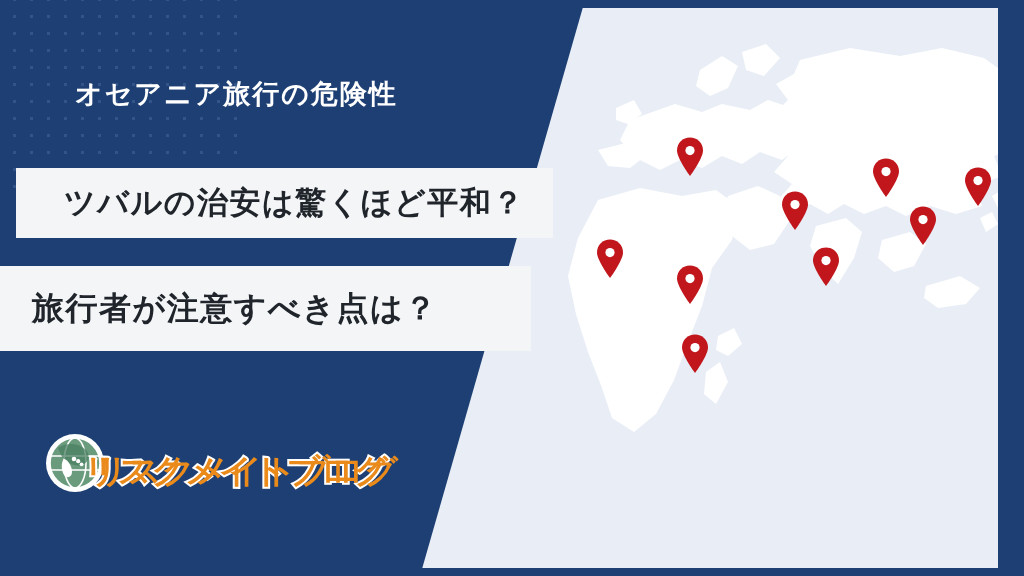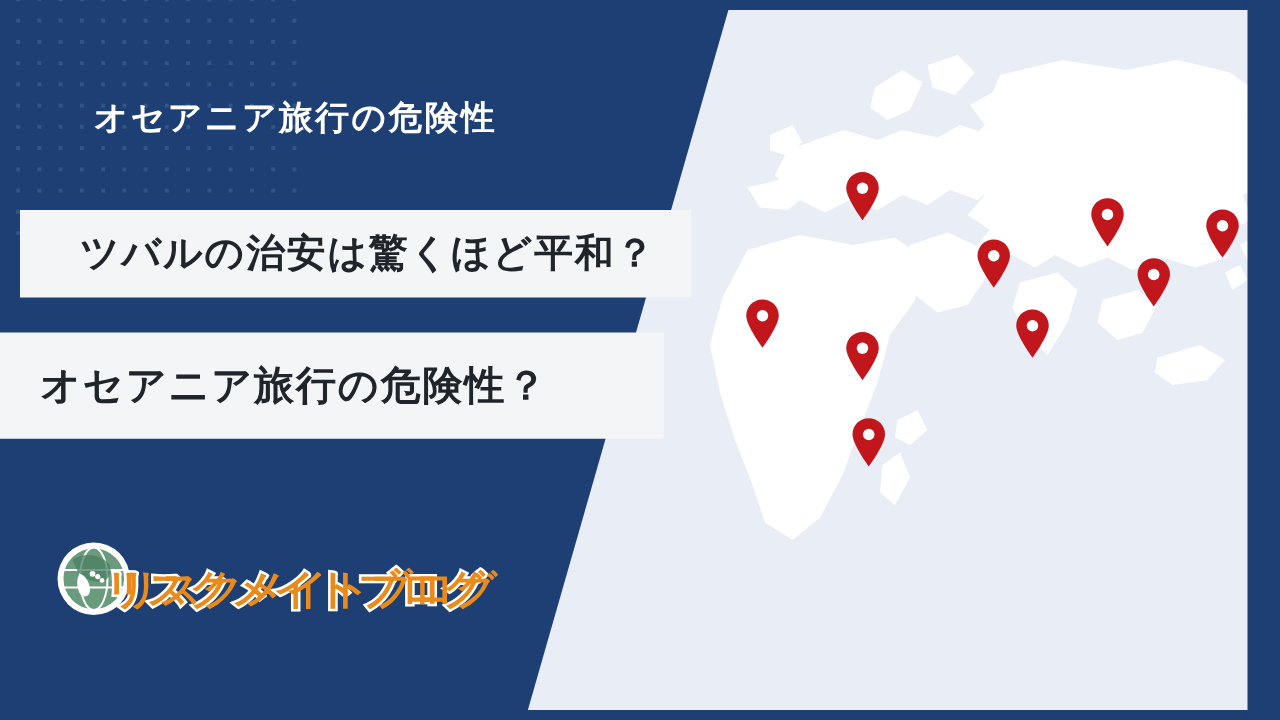--- a/index.html
+++ b/index.html
@@ -239,21 +239,21 @@
   <div id="blue-slab">
     <div id="dots"></div>
   </div>
 
   <div id="headline">オセアニア旅行の危険性</div>
 
   <div class="white-bar" id="bar1">
     <span class="bar-text">ツバルの治安は驚くほど平和？</span>
   </div>
   <div class="white-bar" id="bar2">
-    <span class="bar-text">オセアニア旅行の危険性？</span>
+    <span class="bar-text">旅行者が注意すべき点は？</span>
   </div>
 
   <div id="logo">
     <div id="logo-mark">
       <svg viewBox="0 0 62 62" width="62" height="62">
         <circle cx="31" cy="31" r="29" fill="#ffffff"></circle>
         <circle cx="31" cy="31" r="25" fill="#6a9b7c"></circle>
         <path d="M6 31 a25 25 0 0 0 50 0 a25 25 0 0 0 -50 0 Z" fill="none" stroke="#ffffff" stroke-width="1.6"></path>
         <ellipse cx="31" cy="31" rx="11" ry="25" fill="none" stroke="#ffffff" stroke-width="1.6"></ellipse>
         <path d="M6.5 24 H55.5 M6.5 38 H55.5" stroke="#ffffff" stroke-width="1.6" fill="none"></path>

